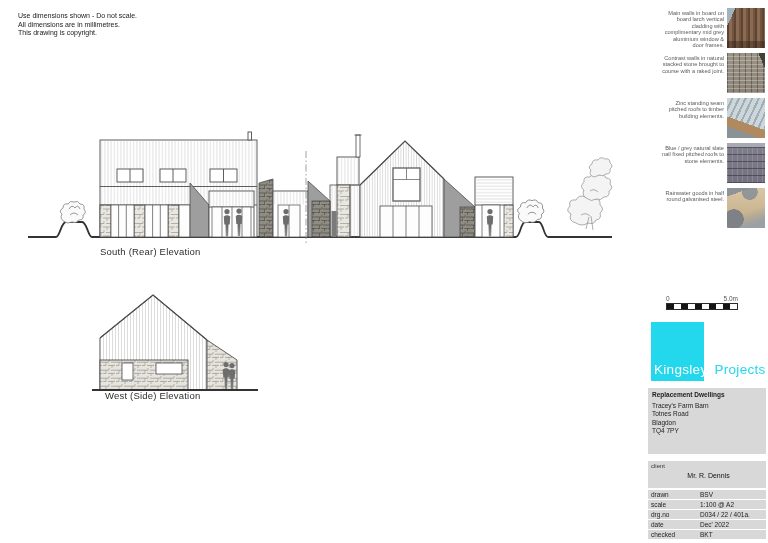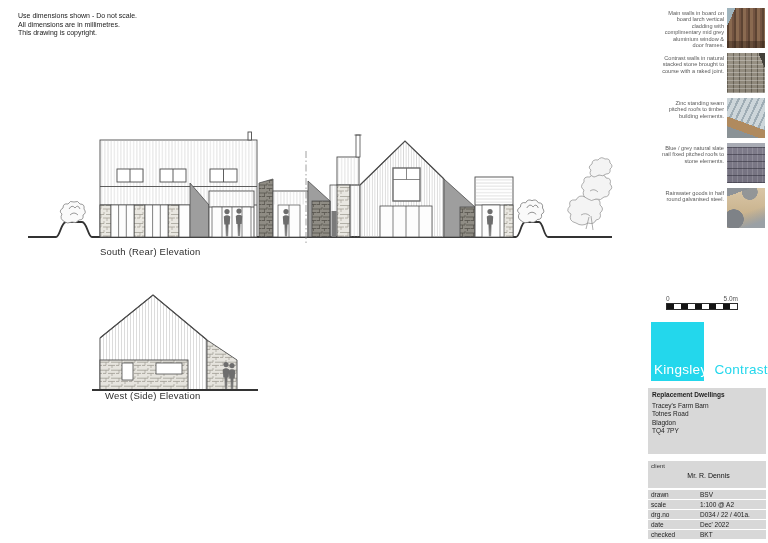--- a/index.html
+++ b/index.html
@@ -276,21 +276,21 @@
     <div class="labels">
       <span>0</span>
       <span>5.0m</span>
     </div>
     <div class="bar"></div>
   </div>
 
   <div class="logo-box" style="background:#23d7ec"></div>
   <div class="logo-text">
     <span class="left">Kingsley</span>
-    <span class="right" style="color:#23d7ec">Contrast</span>
+    <span class="right" style="color:#23d7ec">Projects</span>
   </div>
 
   <div class="panel project-panel">
     <div class="ptitle">Replacement Dwellings</div>
     <div>Tracey's Farm Barn</div>
     <div>Totnes Road</div>
     <div>Blagdon</div>
     <div>TQ4 7PY</div>
   </div>
 

